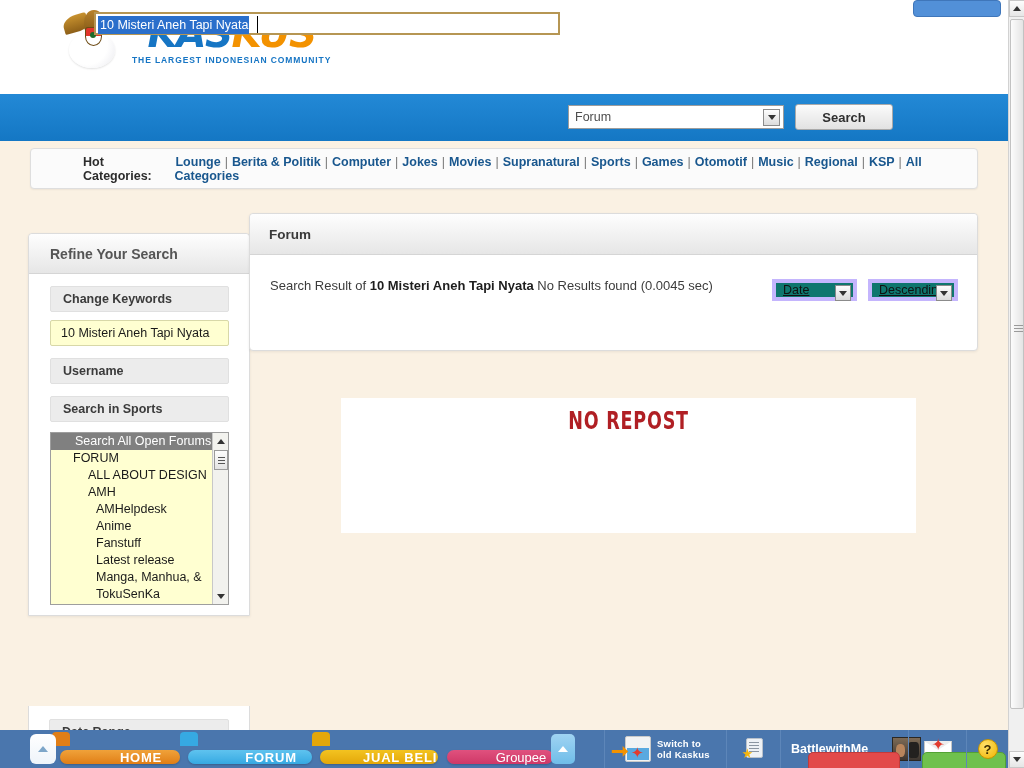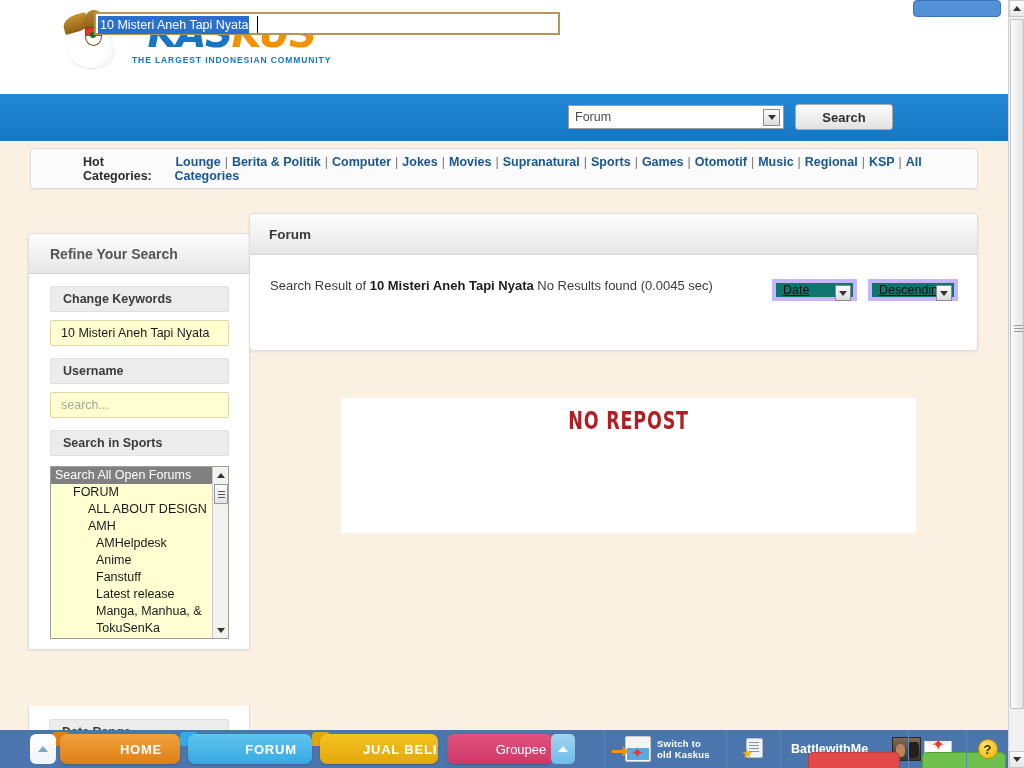--- a/index.html
+++ b/index.html
@@ -215,21 +215,21 @@
     position: relative;
     margin: 10px 20px 0 21px;
     height: 173px;
     background: #ffffd1;
     border: 1px solid #9e9e9e;
     overflow: hidden;
     font-size: 12.5px;
     color: #1a1a1a;
   }
   .lb-item { height: 17px; line-height: 17px; white-space: nowrap; padding-left: 8px; }
-  .lb-item.sel { background: #808080; color: #ffffff; padding-left: 4px; }
+  .lb-item.sel { background: #808080; color: #ffffff; padding-left: 24px; }
   .lb-item.d1 { padding-left: 22px; }
   .lb-item.d2 { padding-left: 37px; }
   .lb-item.d3 { padding-left: 45px; }
   .lb-scroll {
     position: absolute; right: 0; top: 0;
     width: 16px; height: 100%;
     background: #f2f2ee;
     border-left: 1px solid #c8c8c8;
   }
   .lb-arrow {
@@ -348,21 +348,21 @@
   }
 
   
   .taskbar {
     position: absolute; left: 0; bottom: 0;
     width: 1008px; height: 38px;
     background: #4a76ad;
   }
   .tb-tab {
     position: absolute; bottom: 4px;
-    height: 30px;
+    height: 14px;
     border-radius: 7px;
     display: flex; align-items: center; justify-content: center;
     color: #ffffff;
     font-size: 13px; font-weight: 700; letter-spacing: .8px;
     box-shadow: 0 1px 2px rgba(0,0,0,.2);
     padding-left: 42px;
   }
   .tb-tab.home   { left: 60px;  width: 120px; background: linear-gradient(#f0a23a,#e07e16); }
   .tb-tab.forum  { left: 188px; width: 124px; background: linear-gradient(#5fc3ef,#36a9e2); }
   .tb-tab.jual   { left: 320px; width: 118px; background: linear-gradient(#f3c320,#e3a70a); }
@@ -531,21 +531,20 @@
     <span id="hotcat-links"><a href="#">Lounge</a><span class="sep">|</span><a href="#">Berita &amp; Politik</a><span class="sep">|</span><a href="#">Computer</a><span class="sep">|</span><a href="#">Jokes</a><span class="sep">|</span><a href="#">Movies</a><span class="sep">|</span><a href="#">Supranatural</a><span class="sep">|</span><a href="#">Sports</a><span class="sep">|</span><a href="#">Games</a><span class="sep">|</span><a href="#">Otomotif</a><span class="sep">|</span><a href="#">Music</a><span class="sep">|</span><a href="#">Regional</a><span class="sep">|</span><a href="#">KSP</a><span class="sep">|</span><a href="#">All Categories</a></span>
   </div>
 
   <div class="sidebar">
     <div class="sb-head">Refine Your Search</div>
 
     <div class="sb-block">Change Keywords</div>
     <div class="sb-field">10 Misteri Aneh Tapi Nyata</div>
 
     <div class="sb-block">Username</div>
-    <div class="sb-field placeholder">search...</div>
 
     <div class="sb-block">Search in Sports</div>
 
     <div class="listbox">
       <div id="forum-items">
           <div class="lb-item sel">Search All Open Forums</div>
           <div class="lb-item d1">FORUM</div>
           <div class="lb-item d2">ALL ABOUT DESIGN</div>
           <div class="lb-item d2">AMH</div>
           <div class="lb-item d3">AMHelpdesk</div>

